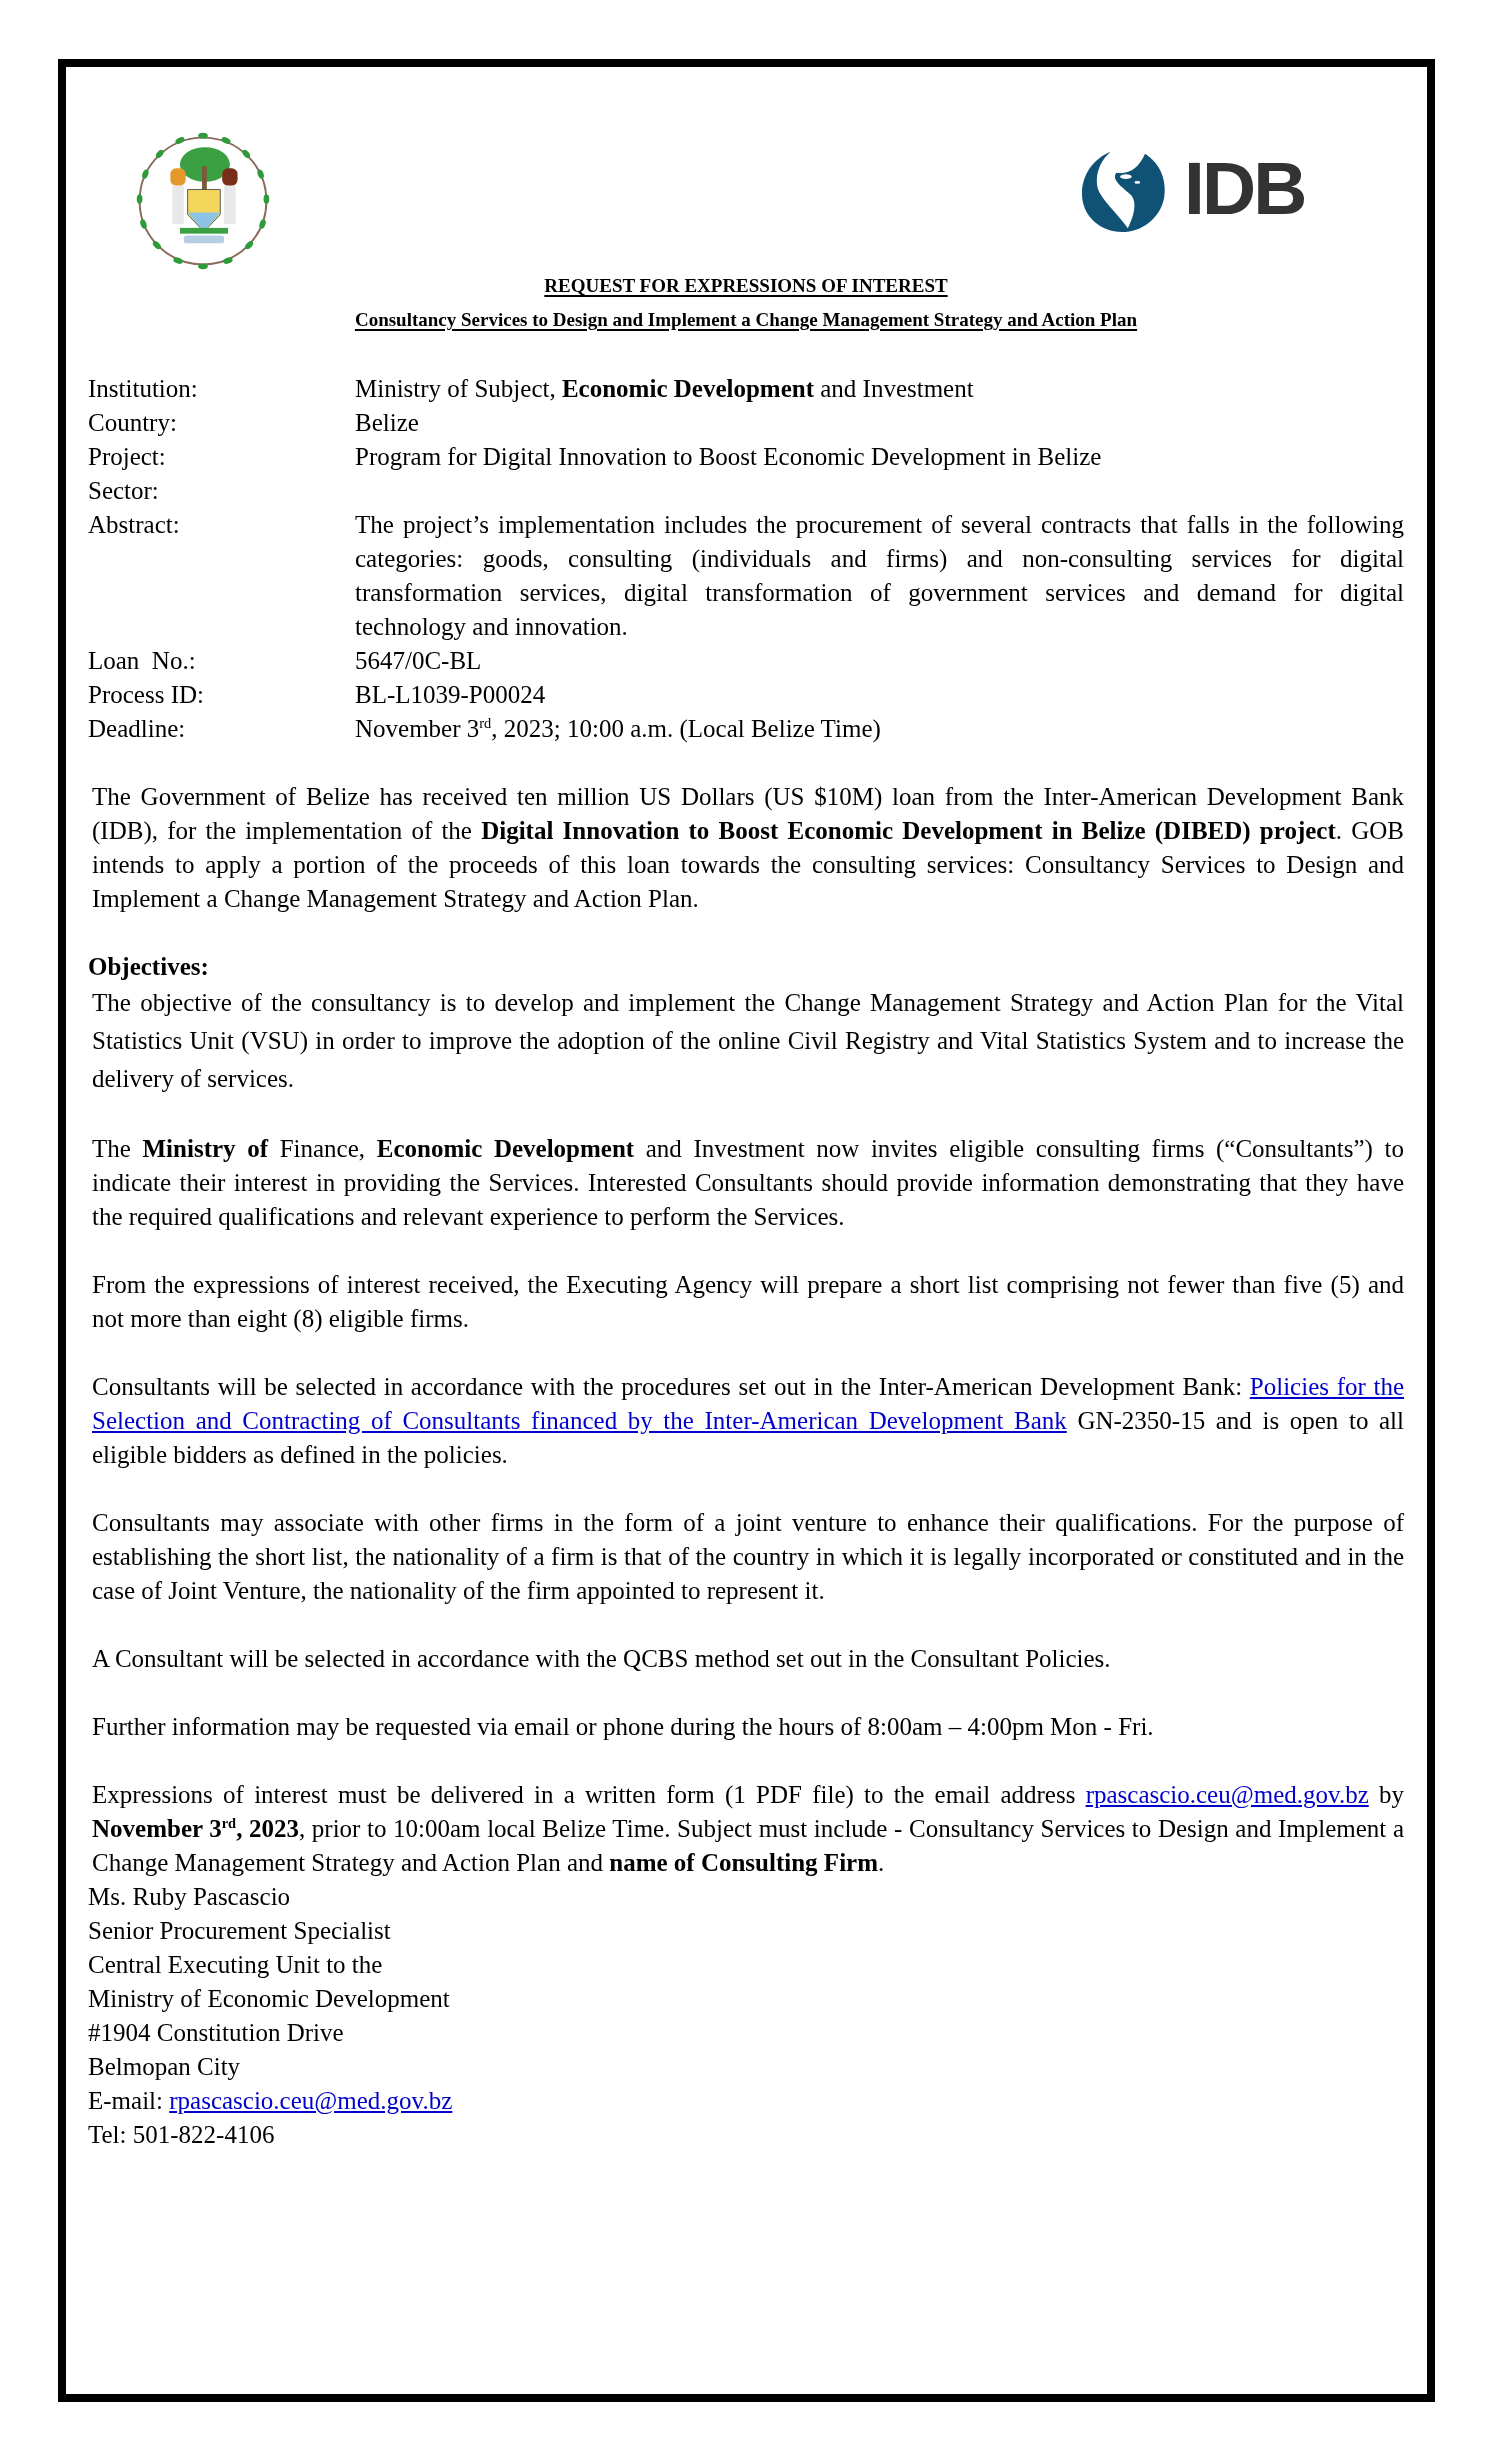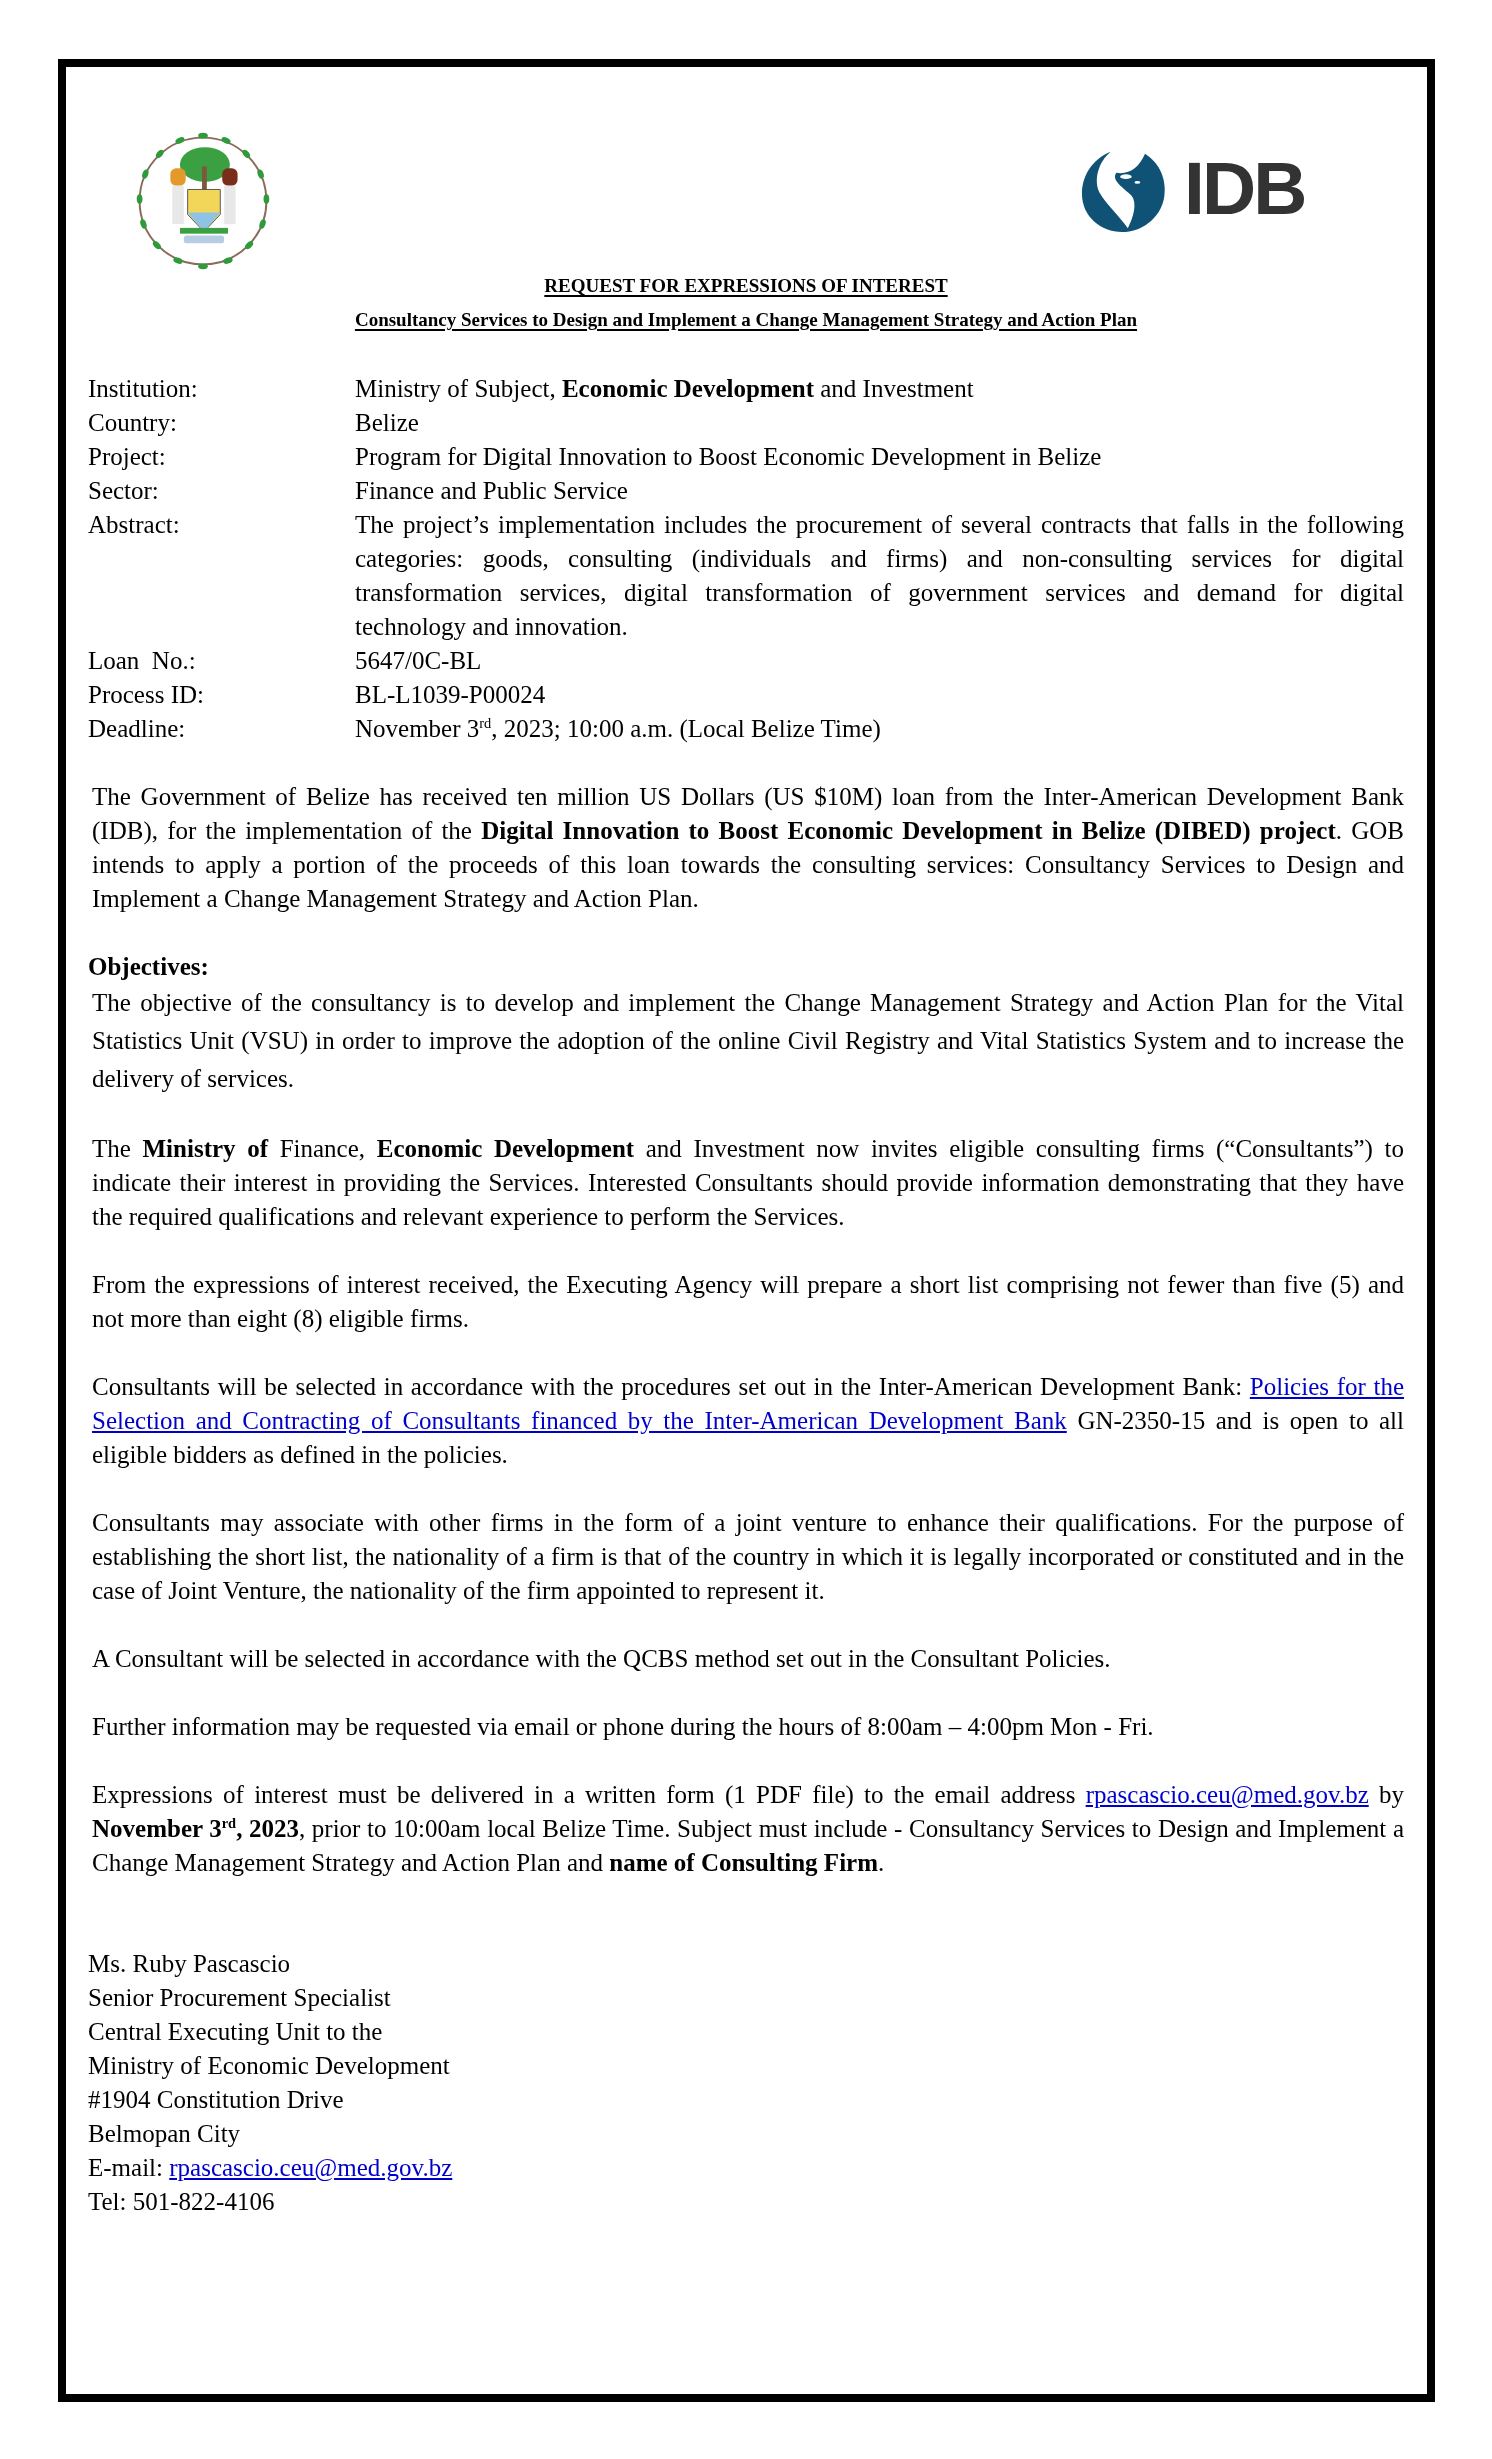--- a/index.html
+++ b/index.html
@@ -37,21 +37,21 @@
   }
   .info-row { display: flex; }
   .info-label { width: 267px; flex: 0 0 267px; font-weight: normal; }
   .info-value { flex: 1; text-align: justify; }
   .para { margin: 34px 0 0 4px; text-align: justify; }
   .para.obj { line-height: 38px; margin-top: 0; }
   .heading { font-weight: bold; margin-top: 34px; }
   b { font-weight: bold; }
   a.link { color: #0000cc; text-decoration: underline; }
   sup { font-size: 14.4px; line-height: 0; vertical-align: super; }
-  .signature { margin-top: 67px; text-align: left; }
+  .signature { text-align: left; }
   .signature div { white-space: nowrap; }
 </style>
 </head>
 <body>
 
 <div class="frame"></div>
 
 <div class="seal">
   <svg width="146" height="146" viewBox="0 0 152 152">
     <circle cx="76" cy="76" r="66" fill="none" stroke="#8a6a5a" stroke-width="2"></circle>
@@ -110,21 +110,20 @@
     <div class="info-row">
       <div class="info-label">Country:</div>
       <div class="info-value">Belize</div>
     </div>
     <div class="info-row">
       <div class="info-label">Project:</div>
       <div class="info-value">Program for Digital Innovation to Boost Economic Development in Belize</div>
     </div>
     <div class="info-row">
       <div class="info-label">Sector:</div>
-      <div class="info-value">Finance and Public Service</div>
     </div>
     <div class="info-row">
       <div class="info-label">Abstract:</div>
       <div class="info-value">The project’s implementation includes the procurement of several contracts that falls in the following categories: goods, consulting (individuals and firms) and non-consulting services for digital transformation services, digital transformation of government services and demand for digital technology and innovation.</div>
     </div>
     <div class="info-row">
       <div class="info-label" style="white-space:pre">Loan  No.:</div>
       <div class="info-value">5647/0C-BL</div>
     </div>
     <div class="info-row">

